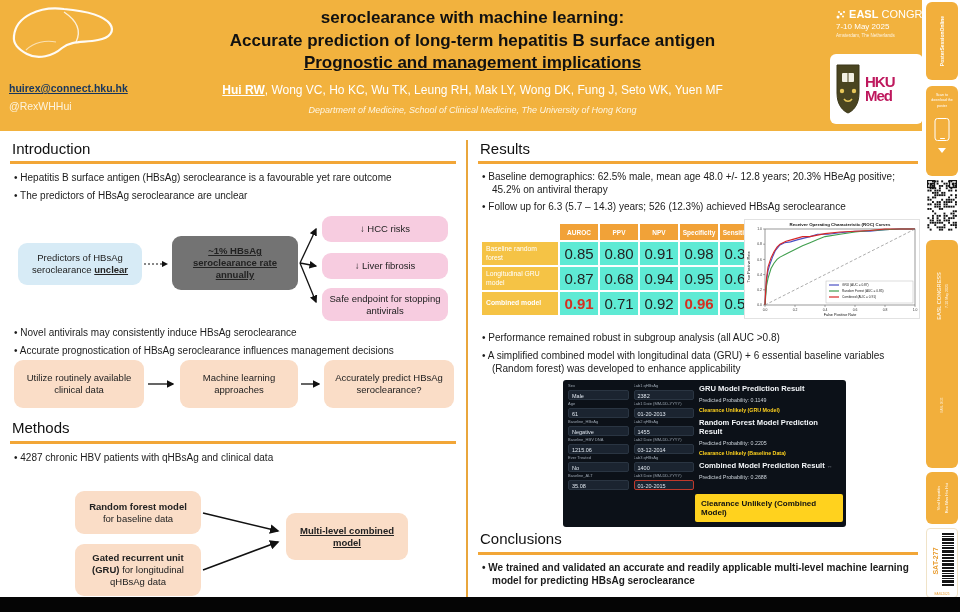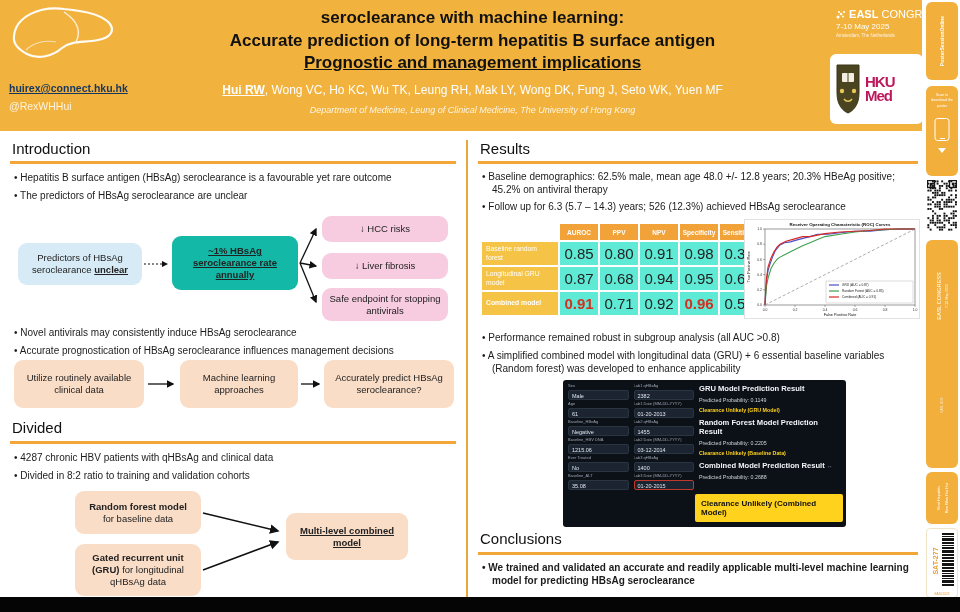--- a/index.html
+++ b/index.html
@@ -32,21 +32,21 @@
   .sec-line { position:absolute; height:3px; background:#F2A637; }
   .bullet { position:absolute; font-size:10px; color:#1c1c1c; line-height:1.3; padding-left:10px; text-indent:-10px; }
   .bullet::before { content:"•  "; }
   .bullet.bold { font-weight:bold; }
 
   
   .flow { position:absolute; }
   .flow svg.overlay { position:absolute; left:0; top:0; }
   .fbox { position:absolute; border-radius:9px; display:flex; align-items:center; justify-content:center; text-align:center; font-size:9.5px; color:#222; padding:3px 6px; line-height:1.25; }
   .fbox.blue  { background:#D7EBF6; }
-  .fbox.cream { background:#14b8a6; font-weight:bold; }
+  .fbox.cream { background:#737373; font-weight:bold; }
   .fbox.cream span { text-decoration:underline; }
   .fbox.pink  { background:#F7CCE0; }
   .fbox.peach { background:#FADDC7; }
   .em-u { font-weight:bold; text-decoration:underline; }
   .fbox .b { font-weight:bold; }
   .fbox .bu { font-weight:bold; text-decoration:underline; }
 
   
   .perf-table { position:absolute; left:480px; top:222px; border-collapse:separate; border-spacing:2px; }
   .perf-table th { background:#F1A238; color:#fff; font-size:6.5px; font-weight:bold; width:38px; height:16px; text-align:center; }
@@ -106,21 +106,21 @@
     </div>
     <a class="email">huirex@connect.hku.hk</a>
     <div class="handle">@RexWHHui</div>
 
     <div class="title-block">
       <div>seroclearance with machine learning:</div>
       <div>Accurate prediction of long-term hepatitis B surface antigen</div>
       <div class="title-u">Prognostic and management implications</div>
     </div>
     <div class="authors"><b>Hui RW</b><span>, Wong VC, Ho KC, Wu TK, Leung RH, Mak LY, Wong DK, Fung J, Seto WK, Yuen MF</span></div>
-    <div class="affil">Department of Medicine, Leung of Clinical Medicine, The University of Hong Kong</div>
+    <div class="affil">Department of Medicine, School of Clinical Medicine, The University of Hong Kong</div>
 
     <div class="easl-block">
       <div class="easl-line1">
         <svg width="10" height="10" viewBox="0 0 10 10" style="vertical-align:-1px">
           <circle cx="2" cy="8" r="1.5" fill="#fff"></circle>
             <circle cx="5" cy="5" r="1.3" fill="#fff"></circle>
             <circle cx="8" cy="3" r="1.1" fill="#fff"></circle>
             <circle cx="3" cy="3" r="1" fill="#fff"></circle>
             <circle cx="7" cy="7.5" r="1" fill="#fff"></circle>
         </svg>
@@ -188,24 +188,23 @@
           </marker>
         </defs>
       <line x1="138" y1="24" x2="163" y2="24" stroke="#111" stroke-width="1.3" marker-end="url(#ah2)"></line>
       <line x1="291" y1="24" x2="309" y2="24" stroke="#111" stroke-width="1.3" marker-end="url(#ah2)"></line>
     </svg>
     <div class="fbox peach" style="left:4px;top:0;width:130px;height:48px">Utilize routinely available clinical data</div>
     <div class="fbox peach" style="left:170px;top:0;width:118px;height:48px">Machine learning approaches</div>
     <div class="fbox peach" style="left:314px;top:0;width:130px;height:48px">Accurately predict HBsAg seroclearance?</div>
   </div>
 
-  <div class="sec-head" style="left:12px;top:419px">Divided</div>
+  <div class="sec-head" style="left:12px;top:419px">Methods</div>
   <div class="sec-line" style="left:10px;top:441px;width:446px"></div>
   <div class="bullet" style="left:14px;top:451px;width:440px">4287 chronic HBV patients with qHBsAg and clinical data</div>
-  <div class="bullet" style="left:14px;top:469px;width:440px">Divided in 8:2 ratio to training and validation cohorts</div>
 
   <div class="flow" style="left:10px;top:486px;width:448px;height:112px">
     <svg class="overlay" width="448" height="112">
       <defs>
           <marker id="ah3" markerWidth="6" markerHeight="6" refX="5" refY="3" orient="auto">
             <path d="M0,0 L6,3 L0,6 Z" fill="#111"></path>
           </marker>
         </defs>
       <line x1="193" y1="27" x2="268" y2="45" stroke="#111" stroke-width="1.6" marker-end="url(#ah3)"></line>
       <line x1="193" y1="84" x2="268" y2="56" stroke="#111" stroke-width="1.6" marker-end="url(#ah3)"></line>

